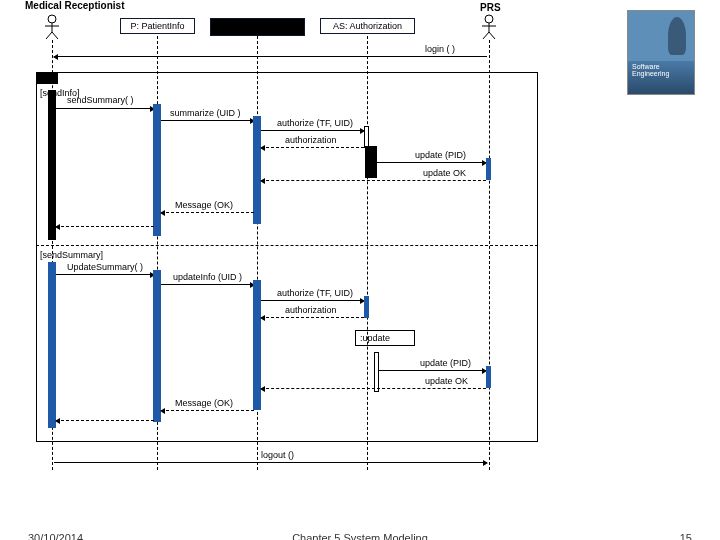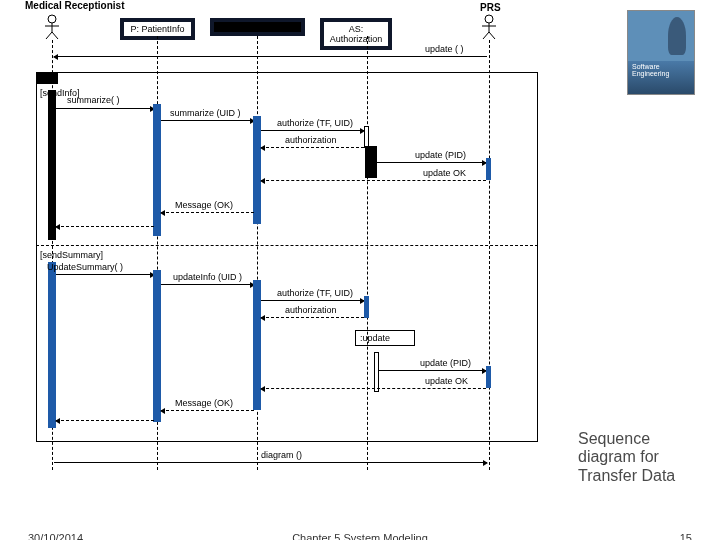--- a/index.html
+++ b/index.html
@@ -1,21 +1,21 @@
 <!DOCTYPE html>
 <html><head>
 <meta charset="utf-8">
 <style>
   * { box-sizing: border-box; margin: 0; padding: 0; }
   body { width: 720px; height: 540px; font-family: Arial, sans-serif; background: #fff; position: relative; overflow: hidden; }
   .slide { position: relative; width: 720px; height: 540px; }
   .diagram { position: absolute; left: 25px; top: 0; width: 560px; height: 480px; }
   .actor-label { position: absolute; font-size: 10px; font-weight: bold; }
   .actor-icon { position: absolute; }
-  .obj-box { position: absolute; border: 4px solid #0f172a; font-size: 9px; text-align: center; padding: 2px 4px; background: #fff; }
+  .obj-box { position: absolute; border: 1px solid #0f172a; font-size: 9px; text-align: center; padding: 2px 4px; background: #fff; }
   .obj-box.black { background: #000; }
   .lifeline { position: absolute; border-left: 1px dashed #000; }
   .act-bar { position: absolute; background: #fff; border: 1px solid #000; width: 8px; }
   .act-bar.blue { background: #1e5aa8; border-color: #1e5aa8; }
   .act-bar.black { background: #000; border-color: #000; }
   .act-bar.thin { width: 5px; }
   .msg { position: absolute; font-size: 9px; }
   .arrow { position: absolute; border-top: 1px solid #000; }
   .arrow.dashed { border-top-style: dashed; }
   .arrow::after { content: ''; position: absolute; right: -1px; top: -3px; border-left: 5px solid #000; border-top: 3px solid transparent; border-bottom: 3px solid transparent; }
@@ -54,49 +54,49 @@
           <circle cx="9" cy="5" r="4" fill="none" stroke="#000"></circle>
           <line x1="9" y1="9" x2="9" y2="18" stroke="#000"></line>
           <line x1="2" y1="12" x2="16" y2="12" stroke="#000"></line>
           <line x1="9" y1="18" x2="3" y2="25" stroke="#000"></line>
           <line x1="9" y1="18" x2="15" y2="25" stroke="#000"></line>
         </svg>
     </div>
 
     <div class="obj-box" style="left:95px;top:18px;width:75px">P: PatientInfo</div>
     <div class="obj-box black" style="left:185px;top:18px;width:95px;height:18px"></div>
-    <div class="obj-box" style="left:295px;top:18px;width:72px">AS: Authorization</div>
+    <div class="obj-box" style="left:295px;top:18px;width:95px">AS: Authorization</div>
 
     <div class="actor-label" style="left:455px;top:2px">PRS</div>
     <div class="actor-icon" style="left:455px;top:14px">
       <svg width="18" height="26">
           <circle cx="9" cy="5" r="4" fill="none" stroke="#000"></circle>
           <line x1="9" y1="9" x2="9" y2="18" stroke="#000"></line>
           <line x1="2" y1="12" x2="16" y2="12" stroke="#000"></line>
           <line x1="9" y1="18" x2="3" y2="25" stroke="#000"></line>
           <line x1="9" y1="18" x2="15" y2="25" stroke="#000"></line>
         </svg>
     </div>
 
     <div class="lifeline" style="left:27px;top:40px;height:430px"></div>
     <div class="lifeline" style="left:132px;top:36px;height:434px"></div>
     <div class="lifeline" style="left:232px;top:36px;height:434px"></div>
     <div class="lifeline" style="left:342px;top:36px;height:434px"></div>
     <div class="lifeline" style="left:464px;top:40px;height:430px"></div>
 
-    <div class="msg" style="left:400px;top:44px">update ( )</div>
+    <div class="msg" style="left:400px;top:44px">login ( )</div>
     <div class="arrow left" style="left:29px;top:56px;width:433px"></div>
 
     <div class="frag" style="left:11px;top:72px;width:502px;height:370px"></div>
     <div class="frag-label black" style="left:11px;top:72px;width:22px;height:12px">alt</div>
     <div class="opt-guard" style="left:15px;top:88px">[sendInfo]</div>
 
     <div class="act-bar black" style="left:23px;top:90px;height:150px"></div>
 
-    <div class="msg" style="left:42px;top:95px">summarize( )</div>
+    <div class="msg" style="left:42px;top:95px">sendSummary( )</div>
     <div class="arrow" style="left:31px;top:108px;width:98px"></div>
     <div class="act-bar blue" style="left:128px;top:104px;height:132px"></div>
 
     <div class="msg" style="left:145px;top:108px">summarize (UID )</div>
     <div class="arrow" style="left:136px;top:120px;width:93px"></div>
     <div class="act-bar blue" style="left:228px;top:116px;height:108px"></div>
 
     <div class="msg" style="left:252px;top:118px">authorize (TF, UID)</div>
     <div class="arrow" style="left:236px;top:130px;width:103px"></div>
     <div class="act-bar thin" style="left:339px;top:126px;height:22px;background:#fff"></div>
@@ -115,21 +115,21 @@
 
     <div class="msg" style="left:150px;top:200px">Message (OK)</div>
     <div class="arrow dashed left" style="left:136px;top:212px;width:93px"></div>
     <div class="arrow dashed left" style="left:31px;top:226px;width:98px"></div>
 
     <div style="position:absolute;left:11px;top:245px;width:502px;border-top:1px dashed #000"></div>
     <div class="opt-guard" style="left:15px;top:250px">[sendSummary]</div>
 
     <div class="act-bar blue" style="left:23px;top:262px;height:166px"></div>
 
-    <div class="msg" style="left:22px;top:262px">UpdateSummary( )</div>
+    <div class="msg" style="left:42px;top:262px">UpdateSummary( )</div>
     <div class="arrow" style="left:31px;top:274px;width:98px"></div>
     <div class="act-bar blue" style="left:128px;top:270px;height:152px"></div>
 
     <div class="msg" style="left:148px;top:272px">updateInfo (UID )</div>
     <div class="arrow" style="left:136px;top:284px;width:93px"></div>
     <div class="act-bar blue" style="left:228px;top:280px;height:130px"></div>
 
     <div class="msg" style="left:252px;top:288px">authorize (TF, UID)</div>
     <div class="arrow" style="left:236px;top:300px;width:103px"></div>
     <div class="act-bar blue thin" style="left:339px;top:296px;height:22px"></div>
@@ -145,26 +145,25 @@
     <div class="act-bar thin" style="left:349px;top:352px;height:40px;background:#fff"></div>
     <div class="act-bar blue thin" style="left:461px;top:366px;height:22px"></div>
 
     <div class="msg" style="left:400px;top:376px">update OK</div>
     <div class="arrow dashed left" style="left:236px;top:388px;width:225px"></div>
 
     <div class="msg" style="left:150px;top:398px">Message (OK)</div>
     <div class="arrow dashed left" style="left:136px;top:410px;width:93px"></div>
     <div class="arrow dashed left" style="left:31px;top:420px;width:98px"></div>
 
-    <div class="msg" style="left:236px;top:450px">diagram ()</div>
+    <div class="msg" style="left:236px;top:450px">logout ()</div>
     <div class="arrow" style="left:29px;top:462px;width:433px"></div>
 
   </div>
 
-  <div class="side-text">Sequence diagram for Transfer Data</div>
 
   <div class="footer">
     <span class="footer-date">30/10/2014</span>
     <span class="footer-chapter">Chapter 5 System Modeling</span>
     <span class="footer-page">15</span>
   </div>
 
 </div>
 
 </body></html>

